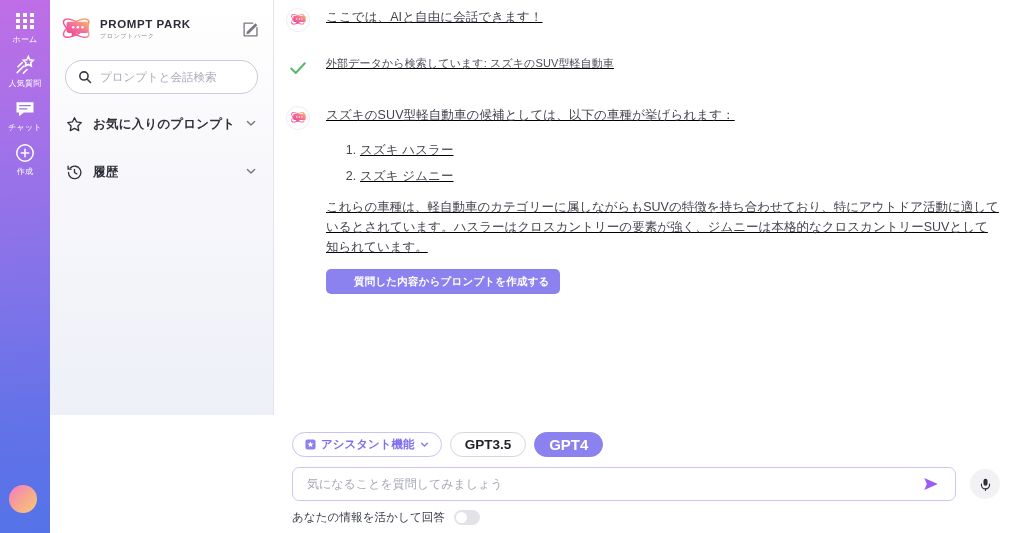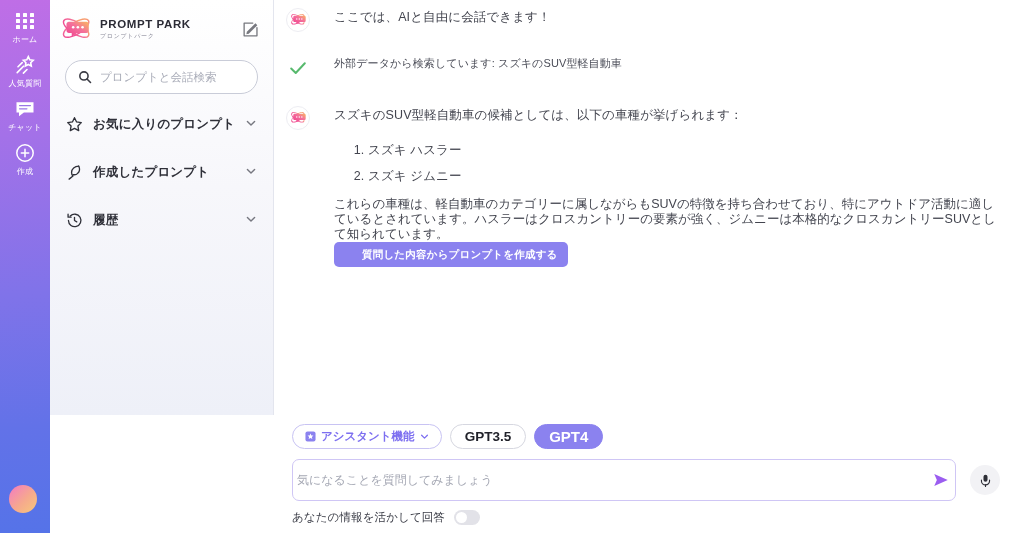--- a/index.html
+++ b/index.html
@@ -86,21 +86,21 @@
   .nav-ico svg { display: block; }
   .nav-label {
     font-size: 12.5px; color: #2f3039; font-weight: bold;
     flex: 1; white-space: nowrap; letter-spacing: .2px;
   }
   .nav-chev { width: 12px; flex: 0 0 12px; opacity: .75; }
 
   
   .main { flex: 1; height: 533px; position: relative; background: #ffffff; }
   .thread { padding: 6px 0 0 0; }
-  .msg { display: flex; gap: 24px; padding: 0 24px 0 12px; }
+  .msg { display: flex; gap: 16px; padding: 0 24px 0 12px; text-decoration: underline; }
   .msg + .msg { margin-top: 12px; }
   .av { flex: 0 0 24px; width: 24px; height: 24px; margin-top: 2px; }
   .av-bot {
     width: 24px; height: 24px; border-radius: 50%;
     border: 1px solid #ededf2; background: #fff;
     display: flex; align-items: center; justify-content: center;
   }
   .av-user {
     width: 24px; height: 24px; border-radius: 50%;
     background: linear-gradient(135deg, #ef5ea3 0%, #f47fa4 25%, #f6a98c 60%, #f8cd7a 100%);
@@ -111,21 +111,21 @@
     font-size: 12.5px; line-height: 23px; color: #43454f;
     margin-bottom: 10px; letter-spacing: .1px;
   }
   .p:last-child { margin-bottom: 0; }
   .p-small { font-size: 11px; line-height: 18px; color: #4a4c57; }
   ol.list { margin: 6px 0 8px 34px; }
   ol.list li {
     font-size: 12.5px; line-height: 26px; color: #43454f;
     letter-spacing: .1px;
   }
-  .p-dense { font-size: 12.5px; line-height: 15px; color: #43454f; margin-bottom: 0; }
+  .p-dense { font-size: 12.5px; line-height: 20px; color: #43454f; margin-bottom: 12px; }
   .make-prompt-btn {
     display: inline-block; background: #8b82ef; color: #ffffff;
     font-size: 10.5px; font-weight: bold; border-radius: 5px;
     padding: 6px 10px 7px 28px; border: 0; cursor: pointer;
     letter-spacing: .2px; line-height: 12px;
   }
 
   
   .composer { position: absolute; left: 0; right: 0; bottom: 0; padding: 0 24px 8px 12px; }
   .chips { display: flex; align-items: center; gap: 8px; padding-left: 6px; margin-bottom: 10px; }
@@ -133,23 +133,23 @@
     height: 25px; border-radius: 13px; display: flex; align-items: center;
     gap: 5px; padding: 0 12px; font-size: 11.5px; cursor: pointer;
     border: 1px solid #c8c3f3; background: #ffffff; color: #7d6ff0;
     font-weight: bold; white-space: nowrap;
   }
   .chip.plain { border-color: #d6d7e0; color: #21222a; padding: 6px 14px; font-size: 13.5px; }
   .chip.active { background: #8b82ef; border-color: #8b82ef; color: #ffffff; font-size: 15px; padding: 0 14px; }
   .chip-ico { width: 11px; height: 11px; flex: 0 0 11px; }
   .composer-row { display: flex; align-items: center; gap: 14px; padding-left: 6px; }
   .input-box {
-    flex: 1; height: 42px; border: 1px solid #cfc6f5; border-radius: 7px;
+    flex: 1; height: 34px; border: 1px solid #cfc6f5; border-radius: 7px;
     background: #ffffff; display: flex; align-items: center;
-    padding: 0 4px; cursor: text;
+    padding: 0 14px; cursor: text;
   }
   .ask-input {
     flex: 1; border: 0; outline: 0; background: transparent;
     font-family: inherit; font-size: 12px; color: #2b2b35;
   }
   .ask-input::placeholder { color: #a5a8b4; }
   .send-btn { width: 20px; height: 20px; flex: 0 0 20px; cursor: pointer;
     display: flex; align-items: center; justify-content: center; }
   .mic-btn {
     width: 30px; height: 30px; flex: 0 0 30px; border-radius: 50%;
@@ -281,34 +281,20 @@
           </svg>
         </span>
         <span class="nav-label">お気に入りのプロンプト</span>
         <span class="nav-chev">
           <svg viewBox="0 0 12 12" width="12" height="12" fill="none" stroke="#4c4d57" stroke-width="1.4" stroke-linecap="round" stroke-linejoin="round">
               <path d="M2.4 4.4L6 8l3.6-3.6"></path>
             </svg>
         </span>
       </div>
 
-      <div class="nav-row">
-        <span class="nav-ico">
-          <svg viewBox="0 0 18 18" width="17" height="17" fill="none" stroke="#2f3039" stroke-width="1.4" stroke-linecap="round" stroke-linejoin="round">
-            <path d="M13.5 2.3c-4.3 0-7.6 2.7-7.6 6.6 0 1.7.6 3 1.5 3.9L3.3 16"></path>
-            <path d="M13.5 2.3c1.1 2.2 1 5.6-1.1 7.6-1.4 1.4-3.3 1.7-4.9 1.3"></path>
-          </svg>
-        </span>
-        <span class="nav-label">作成したプロンプト</span>
-        <span class="nav-chev">
-          <svg viewBox="0 0 12 12" width="12" height="12" fill="none" stroke="#4c4d57" stroke-width="1.4" stroke-linecap="round" stroke-linejoin="round">
-              <path d="M2.4 4.4L6 8l3.6-3.6"></path>
-            </svg>
-        </span>
-      </div>
 
       <div class="nav-row">
         <span class="nav-ico">
           <svg viewBox="0 0 18 18" width="17" height="17" fill="none" stroke="#2f3039" stroke-width="1.4" stroke-linecap="round" stroke-linejoin="round">
             <path d="M2.6 9a6.6 6.6 0 1 0 1.9-4.7"></path>
               <path d="M2.2 2.3v3.2h3.2"></path>
               <path d="M9 5.6V9l2.4 1.5"></path>
           </svg>
         </span>
         <span class="nav-label">履歴</span>

